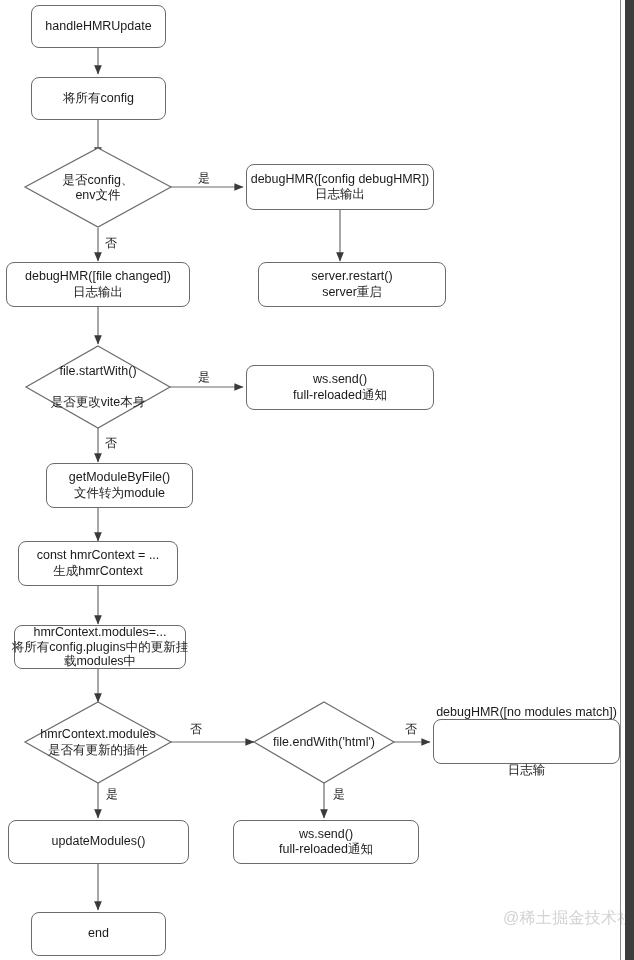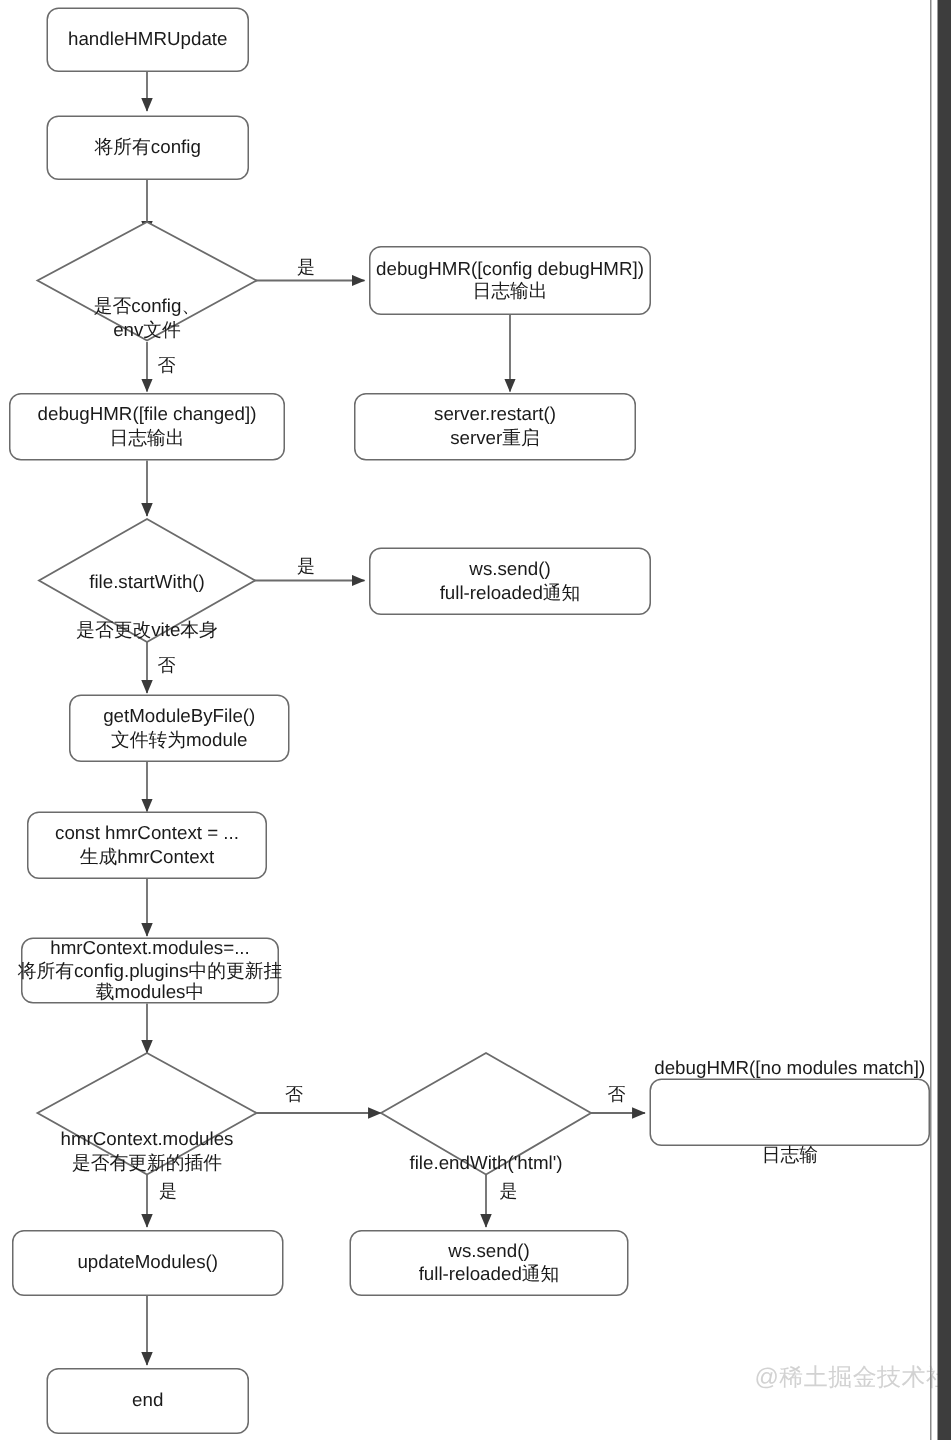--- a/index.html
+++ b/index.html
@@ -40,21 +40,20 @@
     white-space: nowrap;
   }
   .node.proc {
     background: #ffffff;
     border: 1px solid #6b6b6b;
     border-radius: 8px;
   }
   .node.diamond {
     background: transparent;
     border: none;
-    justify-content: flex-end;
   }
   .node-line {
     display: block;
   }
   .edge-label {
     position: absolute;
     font-size: 12px;
     color: #1a1a1a;
     line-height: 13px;
     white-space: nowrap;
@@ -151,21 +150,21 @@
   <div class="node diamond" style="left:25px; top:148px; width:146px; height:80px;">
     <span class="node-line">是否config、</span>
     <span class="node-line">env文件</span>
   </div>
 
   <div class="node proc" style="left:246px; top:164px; width:188px; height:46px;">
     <span class="node-line">debugHMR([config debugHMR])</span>
     <span class="node-line">日志输出</span>
   </div>
 
-  <div class="node proc" style="left:236px; top:262px; width:188px; height:45px;justify-content:center;">
+  <div class="node proc" style="left:258px; top:262px; width:188px; height:45px;justify-content:center;">
     <span class="node-line">server.restart()</span>
     <span class="node-line">server重启</span>
   </div>
 
   <div class="node proc" style="left:6px; top:262px; width:184px; height:45px;">
     <span class="node-line">debugHMR([file changed])</span>
     <span class="node-line">日志输出</span>
   </div>
 
   <div class="node diamond" style="left:26px; top:346px; width:144px; height:82px;gap:16px;">

